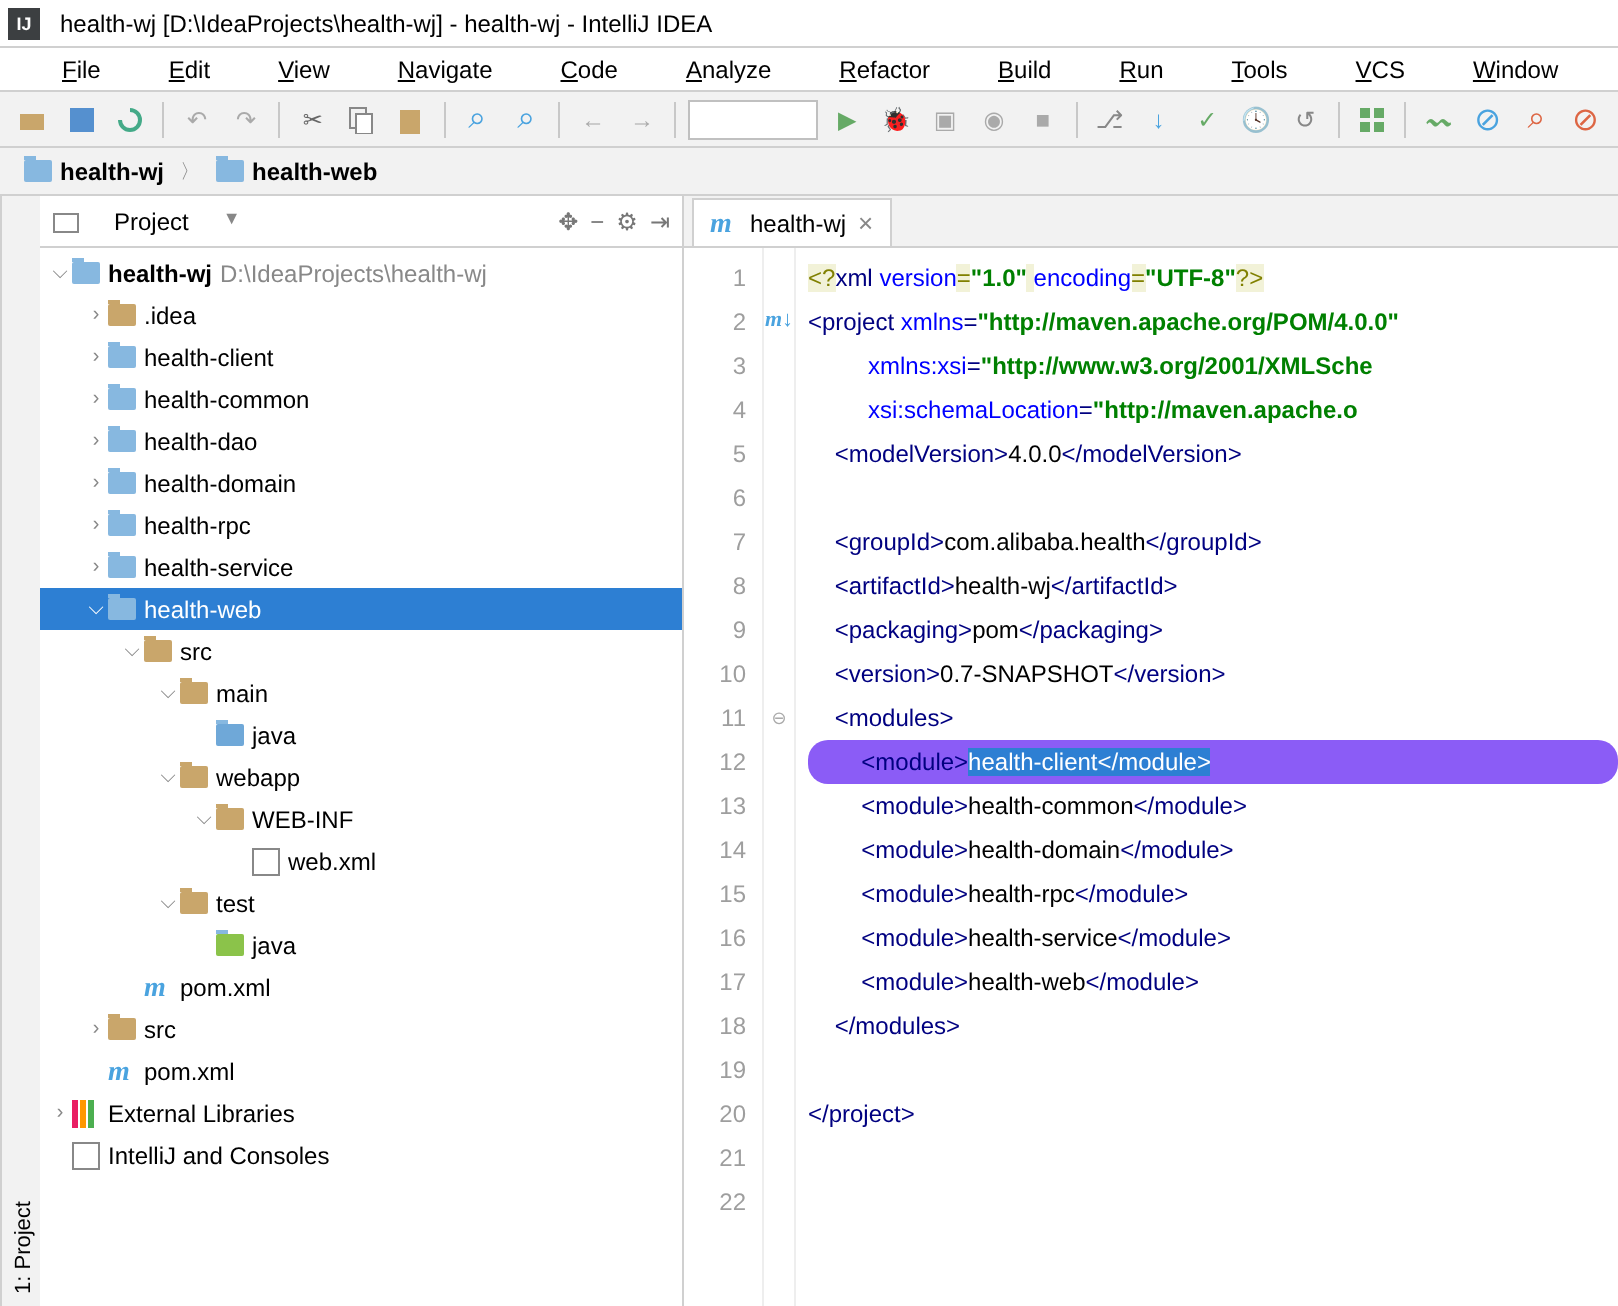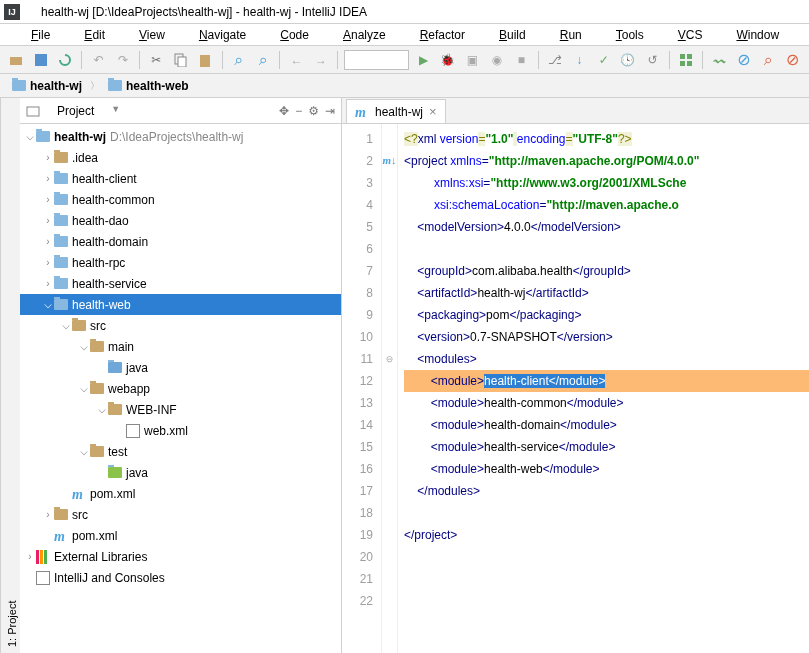--- a/index.html
+++ b/index.html
@@ -1,18 +1,18 @@
 <!DOCTYPE html>
 <html><head>
 <meta charset="utf-8">
 <style>
 * { margin:0; padding:0; box-sizing:border-box; font-family:"Segoe UI",Arial,sans-serif; font-size:12px; }
 body { background:#fff; width:809px; height:653px; overflow:hidden; color:#000; }
 .titlebar { background:#fff; height:24px; display:flex; align-items:center; padding:0 4px; border-bottom:1px solid #d0d0d0; }
-.titlebar .ij { width:16px; height:16px; background:#3c3f41; color:#fff; display:flex; align-items:center; justify-content:center; font-size:9px; font-weight:bold; margin-right:21px; }
+.titlebar .ij { width:16px; height:16px; background:#3c3f41; color:#fff; display:flex; align-items:center; justify-content:center; font-size:9px; font-weight:bold; margin-right:10px; }
 .menubar { height:22px; display:flex; align-items:center; padding:0 4px; border-bottom:1px solid #d0d0d0; }
 .menubar span { padding:2px 7px; cursor:default;margin-left:20px; }
 .menubar span u { text-decoration:underline; }
 .toolbar { height:28px; background:#f2f2f2; border-bottom:1px solid #d0d0d0; display:flex; align-items:center; padding:0 6px; gap:4px; }
 .toolbar .tbtn { width:22px; height:22px; display:flex; align-items:center; justify-content:center; color:#666; }
 .toolbar .sep { width:1px; height:18px; background:#c8c8c8; margin:0 2px; }
 .toolbar .drop { width:70px; height:20px; border:1px solid #c0c0c0; background:#fff; }
 .breadcrumb { height:24px; background:#f2f2f2; border-bottom:1px solid #d0d0d0; display:flex; align-items:center; padding:0 6px; gap:2px; }
 .breadcrumb .crumb { display:flex; align-items:center; padding:2px 6px; gap:4px; }
 .folder-ico { width:14px; height:11px; background:#87b8e0; border-radius:1px; position:relative; }
@@ -42,21 +42,21 @@
 .editor-tabs { height:26px; border-bottom:1px solid #d0d0d0; display:flex; align-items:flex-end; background:#f2f2f2; }
 .editor-tab { height:24px; display:flex; align-items:center; padding:0 8px; gap:6px; background:#fff; border:1px solid #d0d0d0; border-bottom:none; margin-left:4px; }
 .editor-tab .close { color:#888; font-size:13px; }
 .editor-body { flex:1; display:flex; font-family:Consolas,monospace; font-size:13px; overflow:hidden; }
 .gutter { width:40px; background:#fff; border-right:1px solid #eee; text-align:right; padding:4px 8px 4px 0; color:#9e9e9e; }
 .gutter div { height:22px; line-height:22px; }
 .gutter2 { width:16px; border-right:1px solid #eee; padding-top:4px; }
 .gutter2 div { height:22px; display:flex; align-items:center; justify-content:center; }
 .codearea { flex:1; padding:4px 0 4px 6px; overflow:hidden; }
 .codeline { height:22px; line-height:22px; white-space:pre; }
-.codeline.hl { background:#fdba74; }
+.codeline.hl { background:#8b5cf6;border-radius:10px; }
 .tag { color:#000080; }
 .attr { color:#0000ff; }
 .str { color:#008000; font-weight:bold; }
 .txt { color:#000; }
 .pi { color:#808000; background:#f2f2d8; }
 .sel-code { background:#2d7fd3; color:#fff; }
 .sel-code .tag, .sel-code .txt { color:#fff; }
 svg{display:block;}
 </style>
 </head>
@@ -368,20 +368,21 @@
           <div class="codeline"><span class="tag">    &lt;modelVersion&gt;</span><span class="txt">4.0.0</span><span class="tag">&lt;/modelVersion&gt;</span></div>
           <div class="codeline"><span class="txt"></span></div>
           <div class="codeline"><span class="tag">    &lt;groupId&gt;</span><span class="txt">com.alibaba.health</span><span class="tag">&lt;/groupId&gt;</span></div>
           <div class="codeline"><span class="tag">    &lt;artifactId&gt;</span><span class="txt">health-wj</span><span class="tag">&lt;/artifactId&gt;</span></div>
           <div class="codeline"><span class="tag">    &lt;packaging&gt;</span><span class="txt">pom</span><span class="tag">&lt;/packaging&gt;</span></div>
           <div class="codeline"><span class="tag">    &lt;version&gt;</span><span class="txt">0.7-SNAPSHOT</span><span class="tag">&lt;/version&gt;</span></div>
           <div class="codeline"><span class="tag">    &lt;modules&gt;</span></div>
           <div class="codeline hl"><span class="tag">        &lt;module&gt;</span><span class="sel-code"><span class="txt">health-client</span></span><span class="sel-code"><span class="tag">&lt;/module&gt;</span></span></div>
           <div class="codeline"><span class="tag">        &lt;module&gt;</span><span class="txt">health-common</span><span class="tag">&lt;/module&gt;</span></div>
           <div class="codeline"><span class="tag">        &lt;module&gt;</span><span class="txt">health-domain</span><span class="tag">&lt;/module&gt;</span></div>
+          <div class="codeline"><span class="tag">        &lt;module&gt;</span><span class="txt">health-rpc</span><span class="tag">&lt;/module&gt;</span></div>
           <div class="codeline"><span class="tag">        &lt;module&gt;</span><span class="txt">health-service</span><span class="tag">&lt;/module&gt;</span></div>
           <div class="codeline"><span class="tag">        &lt;module&gt;</span><span class="txt">health-web</span><span class="tag">&lt;/module&gt;</span></div>
           <div class="codeline"><span class="tag">    &lt;/modules&gt;</span></div>
           <div class="codeline"><span class="txt"></span></div>
           <div class="codeline"><span class="tag">&lt;/project&gt;</span></div>
           <div class="codeline"><span class="txt"></span></div>
         </div>
     </div>
   </div>
 </div>

